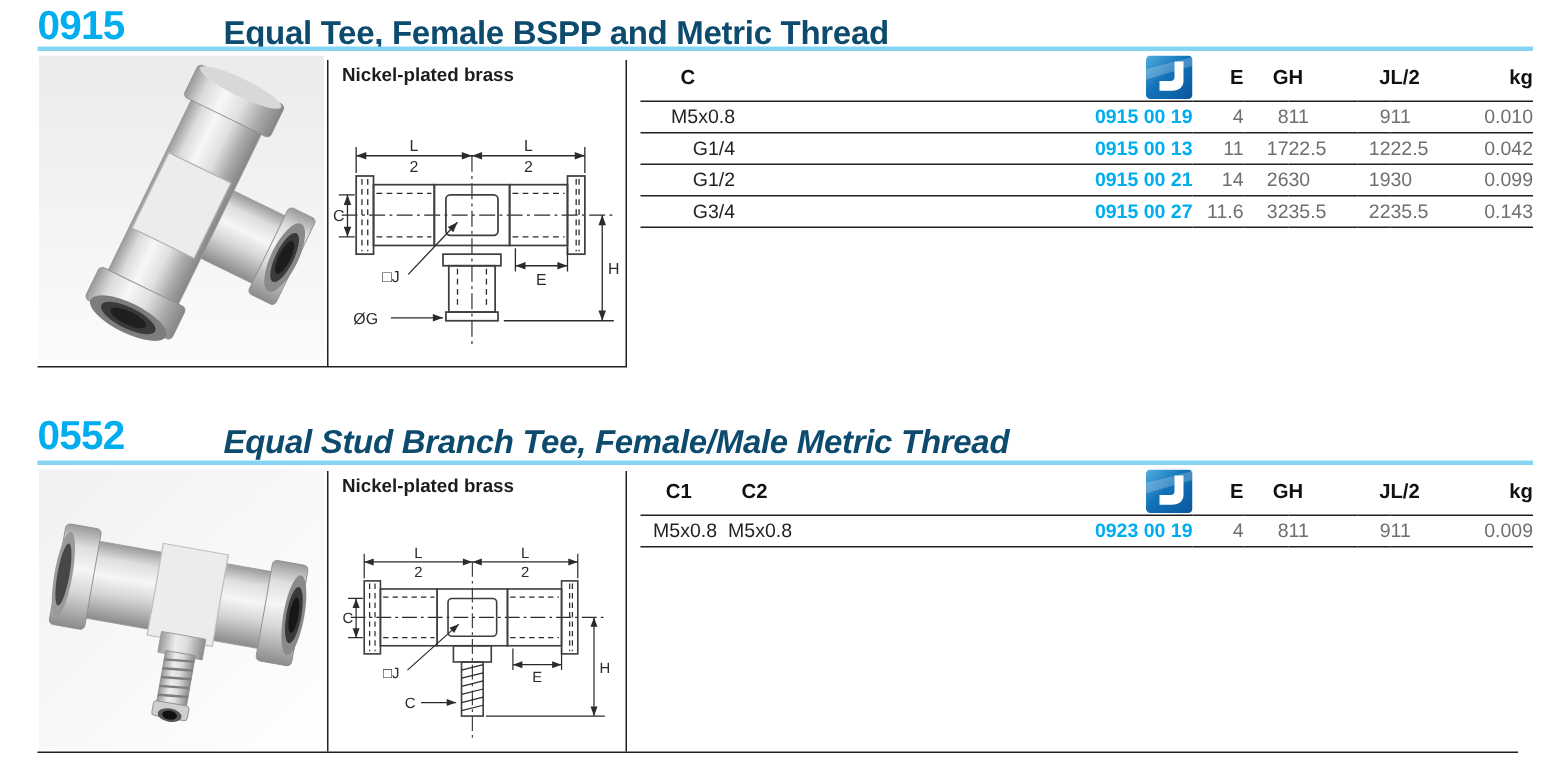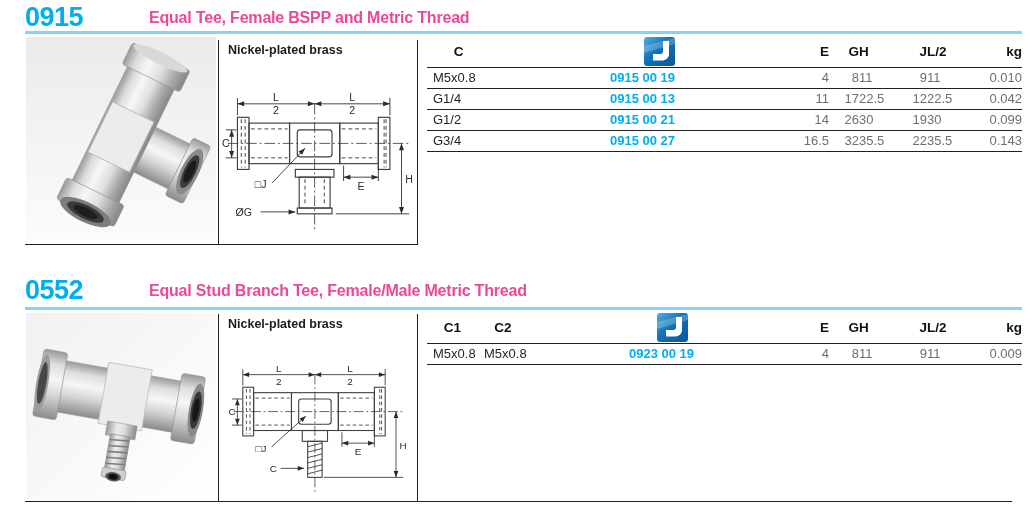--- a/index.html
+++ b/index.html
@@ -8,42 +8,42 @@
     font-family:"Liberation Sans", sans-serif; overflow:hidden;
     -webkit-font-smoothing:antialiased;
   }
   .sec { position:absolute; left:0; width:871px; }
   .sec-code {
     position:absolute; left:25px; top:2px;
     font-size:27px; font-weight:bold; letter-spacing:-0.5px; color:#00AEEF;
   }
   .sec-title {
     position:absolute; left:149px; top:9px;
-    font-size:16px; font-weight:bold; color:#ec4899; letter-spacing:-0.2px;
+    font-size:22px; font-weight:bold; color:#0c4a6e; letter-spacing:-0.2px;
   }
   .sec-rule { position:absolute; left:25px; width:997px; height:3px; background:#85D4F2; }
   .vdiv { position:absolute; width:1px; background:#231F20; }
   .hline { position:absolute; height:1px; background:#231F20; }
   .photo-cell { position:absolute; left:26px; width:190px; }
   .draw-cell { position:absolute; left:222px; width:193px; }
   .material {
     position:absolute; left:6px; top:3px;
     font-size:12.5px; font-weight:bold; color:#1c1c1c;
   }
   .draw-svg { position:absolute; left:0px; top:30px; }
 
   table.tbl { position:absolute; border-collapse:collapse; table-layout:fixed; }
   .tbl th, .tbl td { padding:0; margin:0; vertical-align:middle; white-space:nowrap; overflow:visible; }
   .tbl thead tr { height:30px; border-bottom:1.5px solid #231F20; }
   .tbl tbody tr { height:21px; border-bottom:1px solid #231F20; }
   .tbl th { font-size:13.5px; font-weight:bold; color:#111; }
   .tbl td { font-size:13px; color:#6E6F71; }
-  td.thread { color:#231F20; text-align:left; padding-left:6px; }
+  td.thread { color:#231F20; text-align:right; padding-left:6px; }
   th.thread-h { text-align:center; }
-  th.code-h, td.code { text-align:center; }
+  th.code-h, td.code { text-align:right; }
   .part-code { color:#00AEEF; font-weight:bold; font-size:13px; }
   .pl33 { padding-left:33px; }
   .pl2 { padding-left:2px; }
   .r { text-align:right; }
   .lp12 { text-align:left; padding-left:12px; }
   .lp8 { text-align:left; padding-left:8px; }
   .kg { text-align:right; padding-right:6px; }
   .hdr-icon { display:inline-block; vertical-align:middle; width:31px; height:29px; }
   .s1-icon { margin-left:33px; }
   .s2-icon { margin-left:22px; }
@@ -245,34 +245,34 @@
           <td class="r">14</td>
           <td class="r">26</td>
           <td class="lp12">30</td>
           <td class="r">19</td>
           <td class="lp8">30</td>
           <td class="kg">0.099</td>
         </tr>
         <tr>
           <td class="thread">G3/4</td>
           <td class="code pl33"><span class="part-code">0915 00 27</span></td>
-          <td class="r">16.5</td>
+          <td class="r">11.6</td>
           <td class="r">32</td>
           <td class="lp12">35.5</td>
           <td class="r">22</td>
           <td class="lp8">35.5</td>
           <td class="kg">0.143</td>
         </tr>
       </tbody>
     </table>
   </div>
 
   <div class="sec" style="top:270px; height:243px;">
     <div class="sec-code" style="top:5px;">0552</div>
-    <div class="sec-title" style="top:12px;">Equal Stud Branch Tee, Female/Male Metric Thread</div>
+    <div class="sec-title" style="top:12px;font-style:italic;">Equal Stud Branch Tee, Female/Male Metric Thread</div>
     <div class="sec-rule" style="top:37px;"></div>
 
     <div class="photo-cell" style="top:43px; height:187px;">
       <svg width="190" height="187" viewBox="0 0 190 187">
         <defs>
           <linearGradient id="p2bg" x1="0" y1="0" x2="1" y2="1">
             <stop offset="0" stop-color="#f1f1f2"></stop>
               <stop offset="1" stop-color="#ffffff"></stop>
           </linearGradient>
           <linearGradient id="p2v" x1="0" y1="0" x2="0" y2="1">

